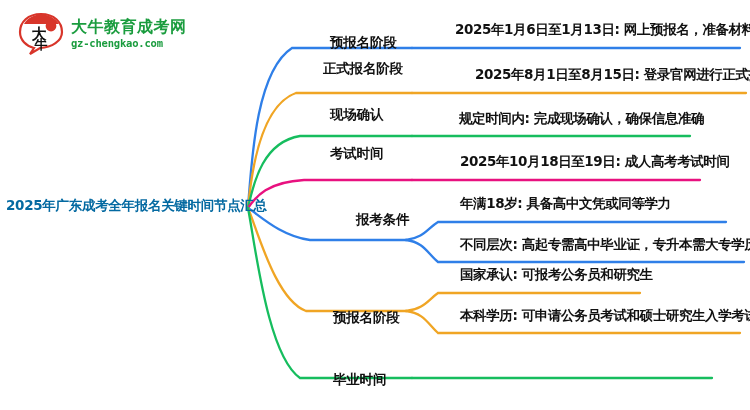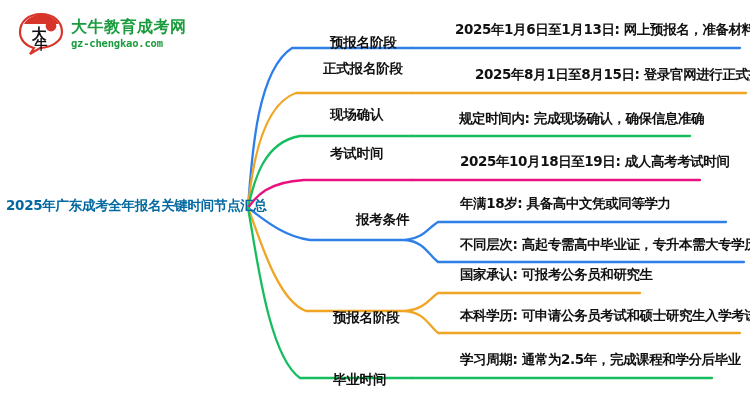--- a/index.html
+++ b/index.html
@@ -113,15 +113,14 @@
   <div class="node leaf-label" style="left:459px;top:112px;">规定时间内: 完成现场确认，确保信息准确</div>
 
   <div class="node leaf-label" style="left:460px;top:155px;">2025年10月18日至19日: 成人高考考试时间</div>
 
   <div class="node leaf-label" style="left:460px;top:197px;">年满18岁: 具备高中文凭或同等学力</div>
   <div class="node leaf-label" style="left:460px;top:238px;">不同层次: 高起专需高中毕业证，专升本需大专学历</div>
 
   <div class="node leaf-label" style="left:460px;top:268px;">国家承认: 可报考公务员和研究生</div>
   <div class="node leaf-label" style="left:460px;top:309px;">本科学历: 可申请公务员考试和硕士研究生入学考试</div>
 
-  <div class="node leaf-label" style="left:460px;top:353px;">学习周期: 通常为2.5年，完成课程和学分后毕业</div>
 
 </div>
 
 </body></html>

